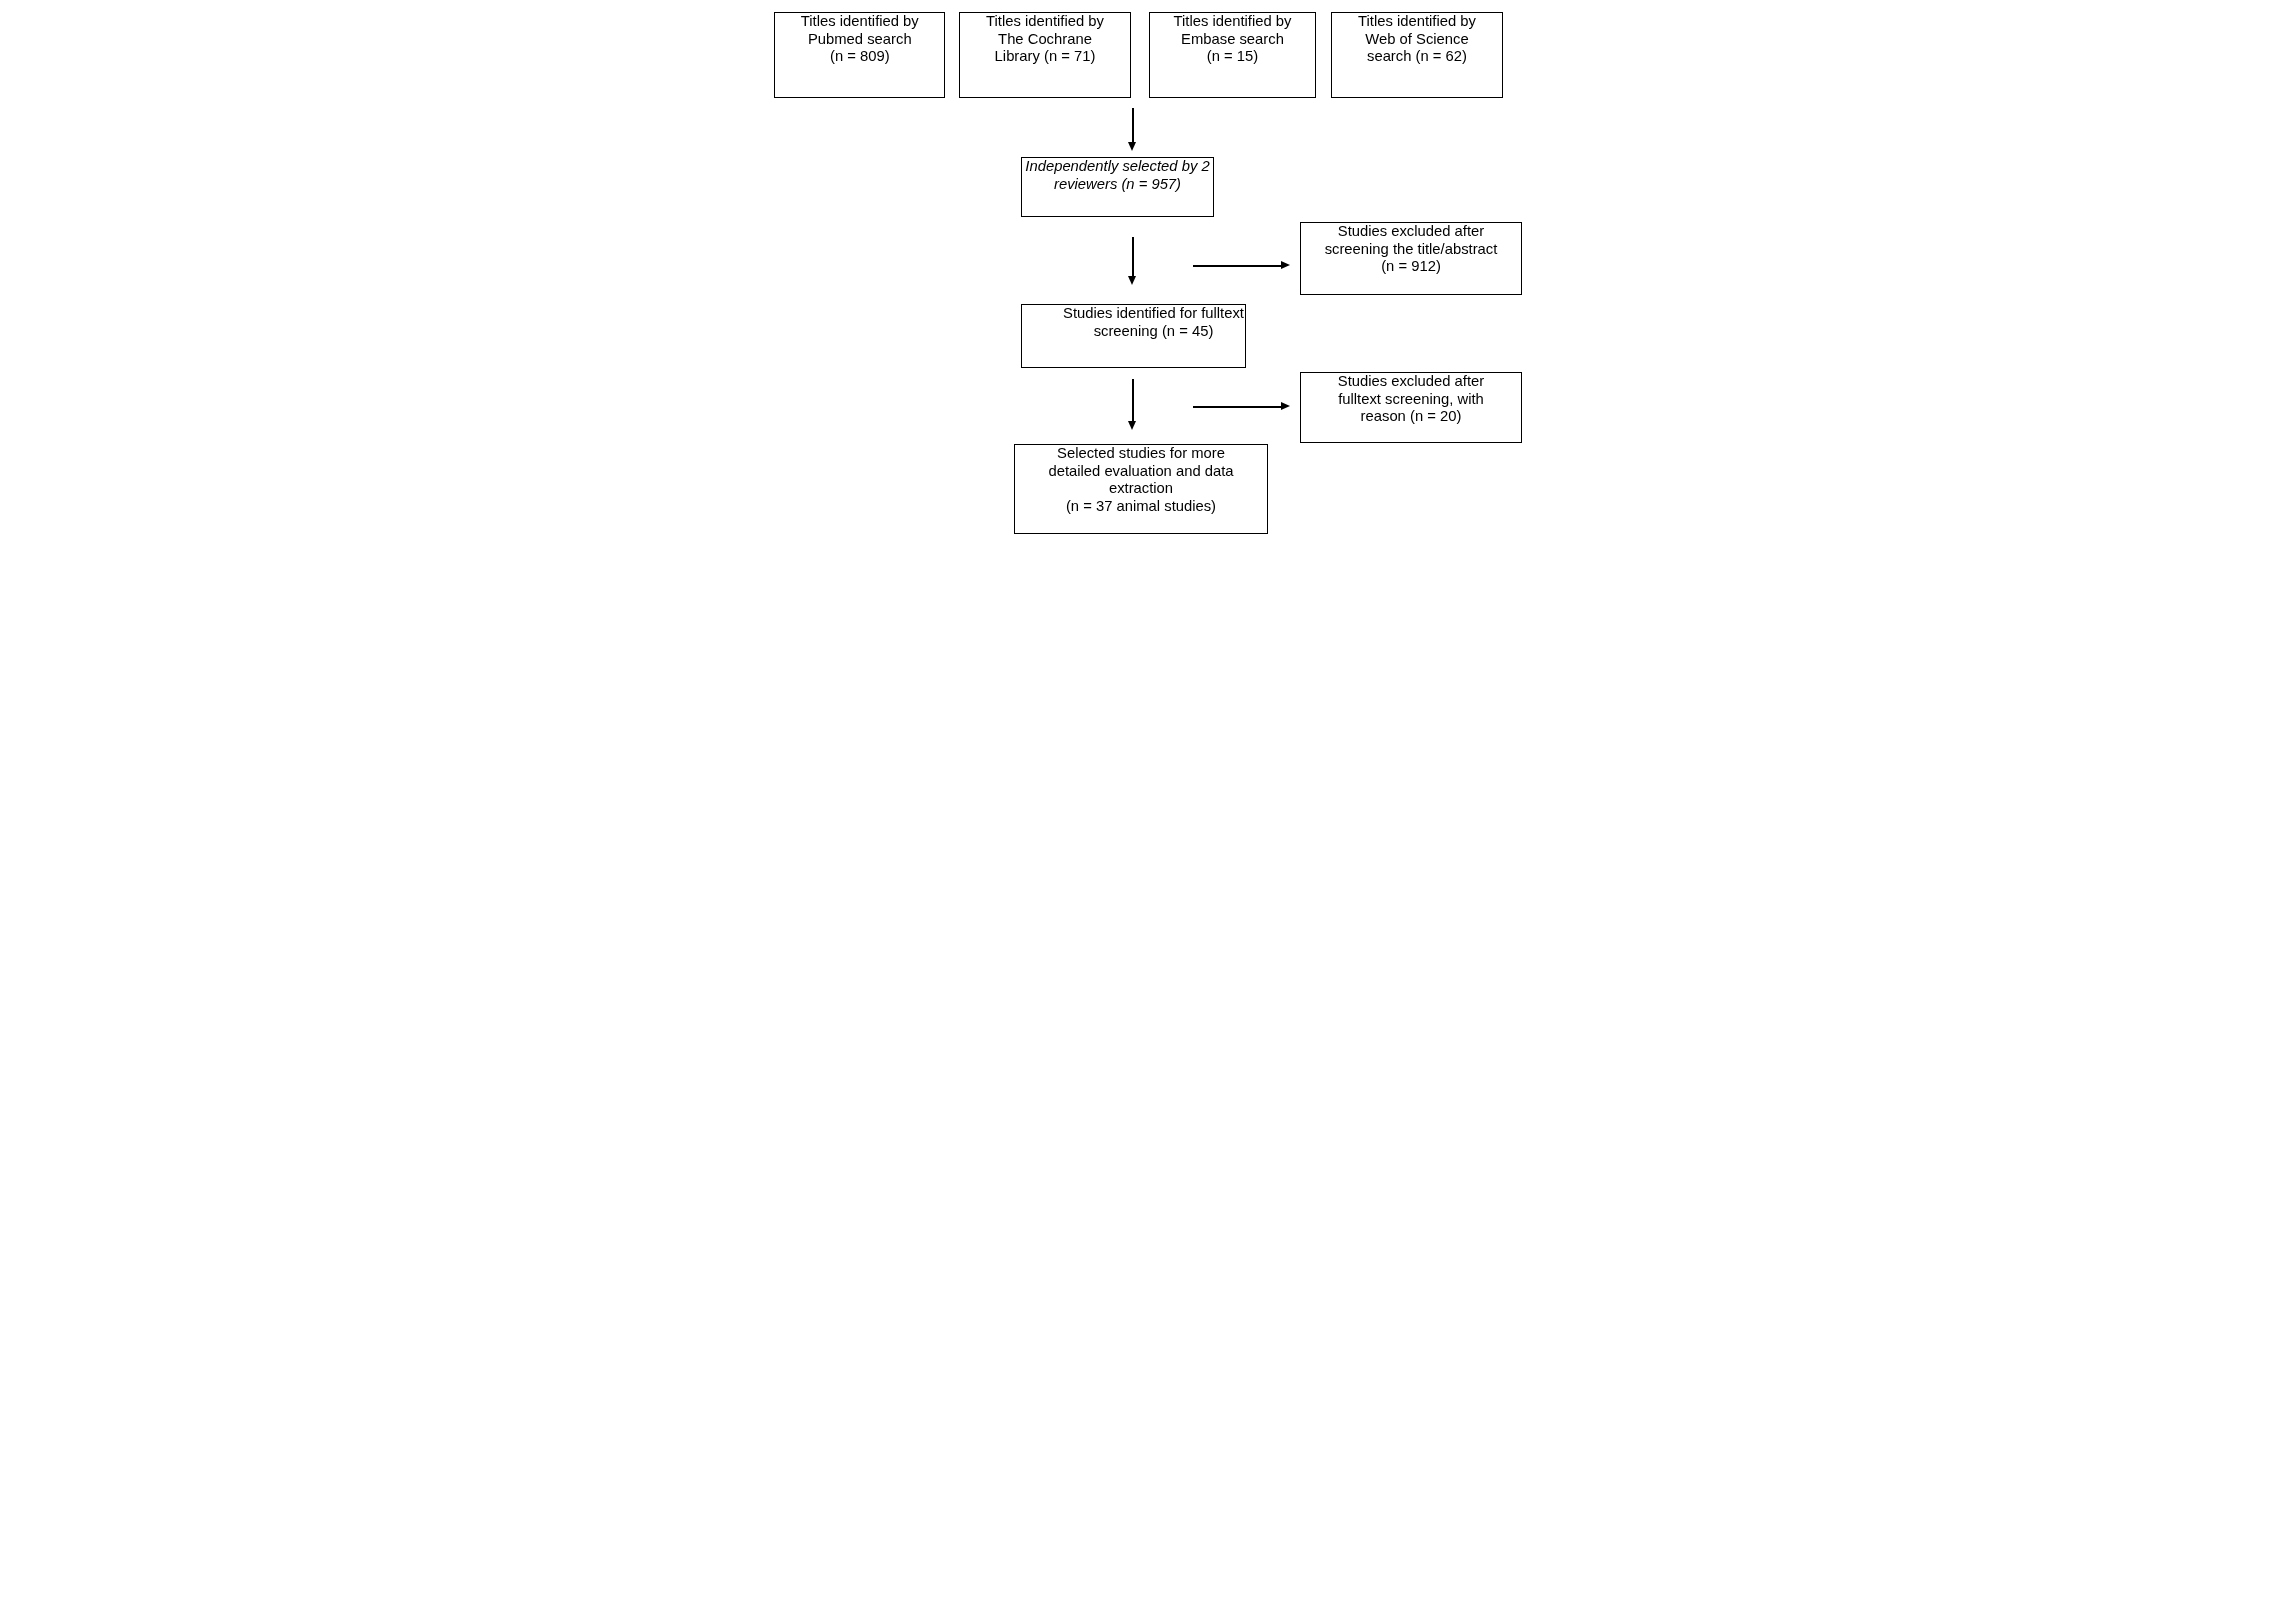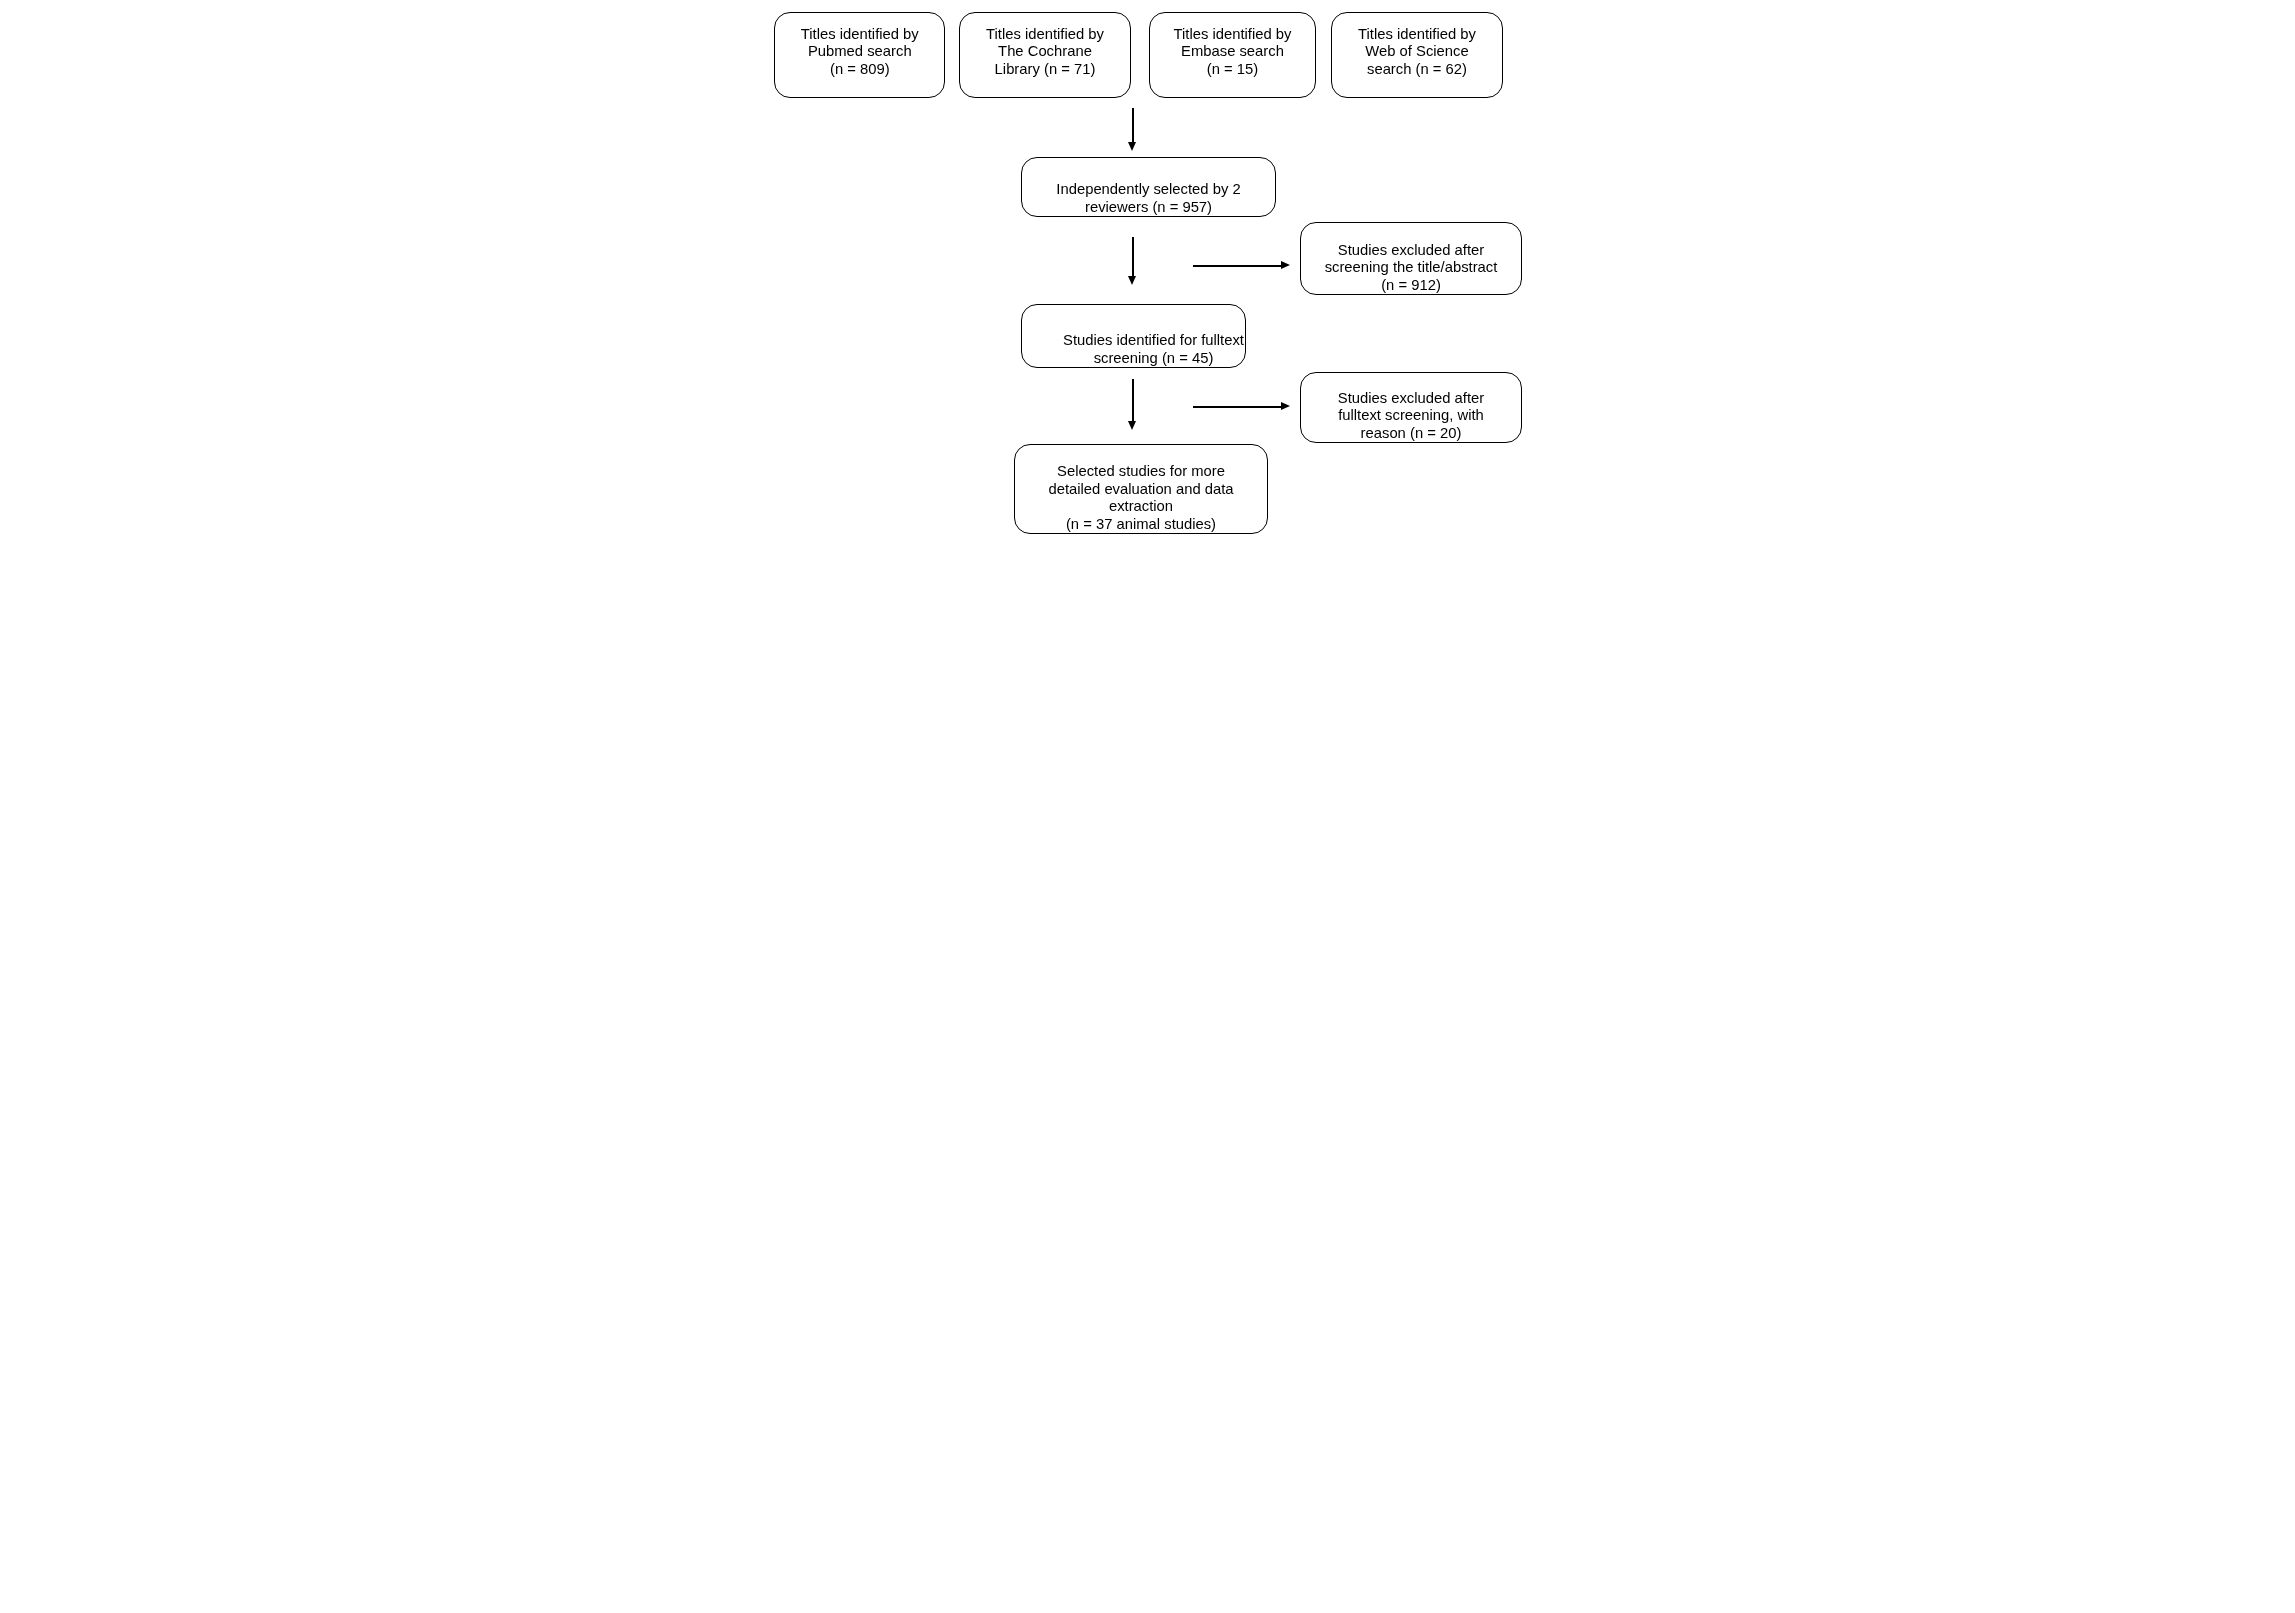--- a/index.html
+++ b/index.html
@@ -13,24 +13,24 @@
     height: 538px;
     margin: 0 auto;
     background: #ffffff;
     font-family: "Liberation Sans", sans-serif;
     color: #000000;
   }
   .box {
     position: absolute;
     box-sizing: border-box;
     border: 1.6px solid #000000;
-    border-radius: 16px;
+    border-radius: 0;
     background: #ffffff;
     display: flex;
-    align-items: flex-end;
+    align-items: flex-start;
     justify-content: center;
   }
   .box .txt {
     white-space: pre-line;
     text-align: center;
     font-size: 14.8px;
     line-height: 17.5px;
   }
   
   .box.src {
@@ -88,21 +88,21 @@
 
   <div class="box src" style="left:566px;top:12px;width:172px;height:86px;">
     <span class="txt">Titles identified by
 Web of Science
 search (n = 62)</span>
   </div>
 
   <div class="vline" style="left:367px;top:108px;height:34px;"></div>
   <div class="head-down" style="left:363px;top:142px;"></div>
 
-  <div class="box" style="left:256px;top:157px;width:255px;height:60px;">
+  <div class="box" style="left:256px;top:157px;width:193px;height:60px;font-style:italic;">
     <span class="txt">Independently selected by 2
 reviewers (n = 957)</span>
   </div>
 
   <div class="vline" style="left:367px;top:237px;height:40px;"></div>
   <div class="head-down" style="left:363px;top:276px;"></div>
 
   <div class="hline" style="left:428px;top:265px;width:88px;"></div>
   <div class="head-right" style="left:516px;top:261px;"></div>
 

